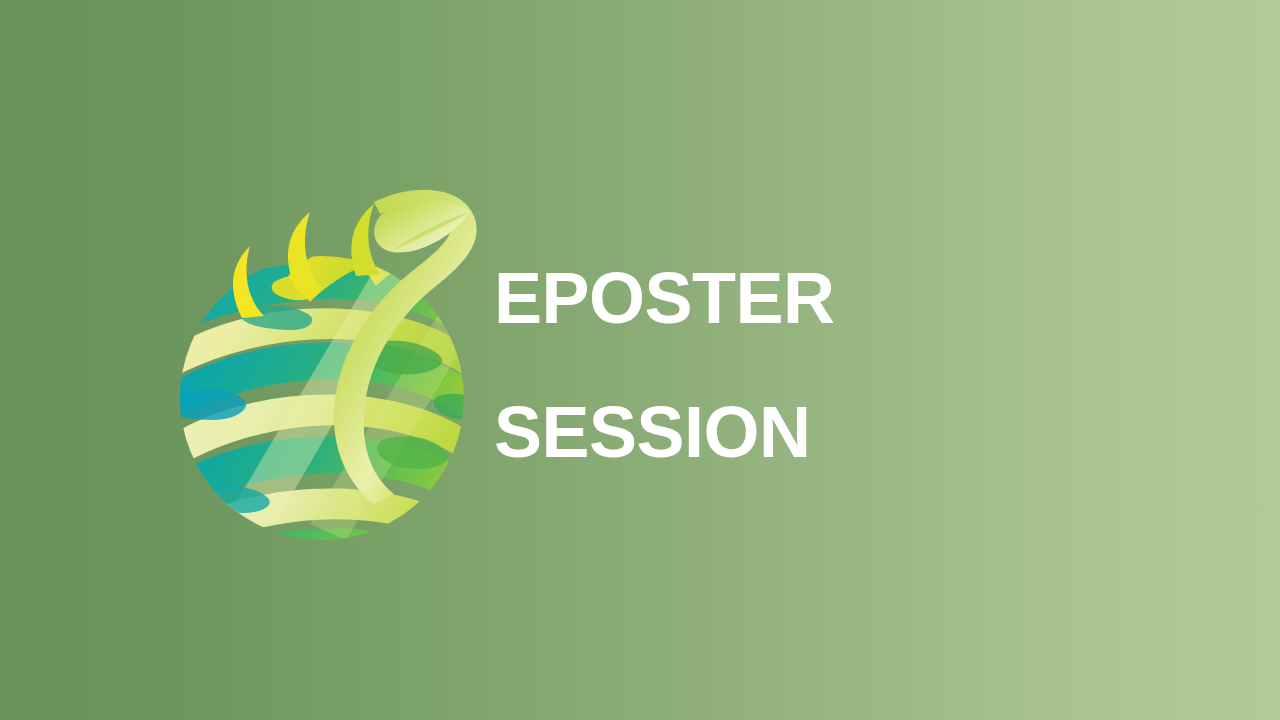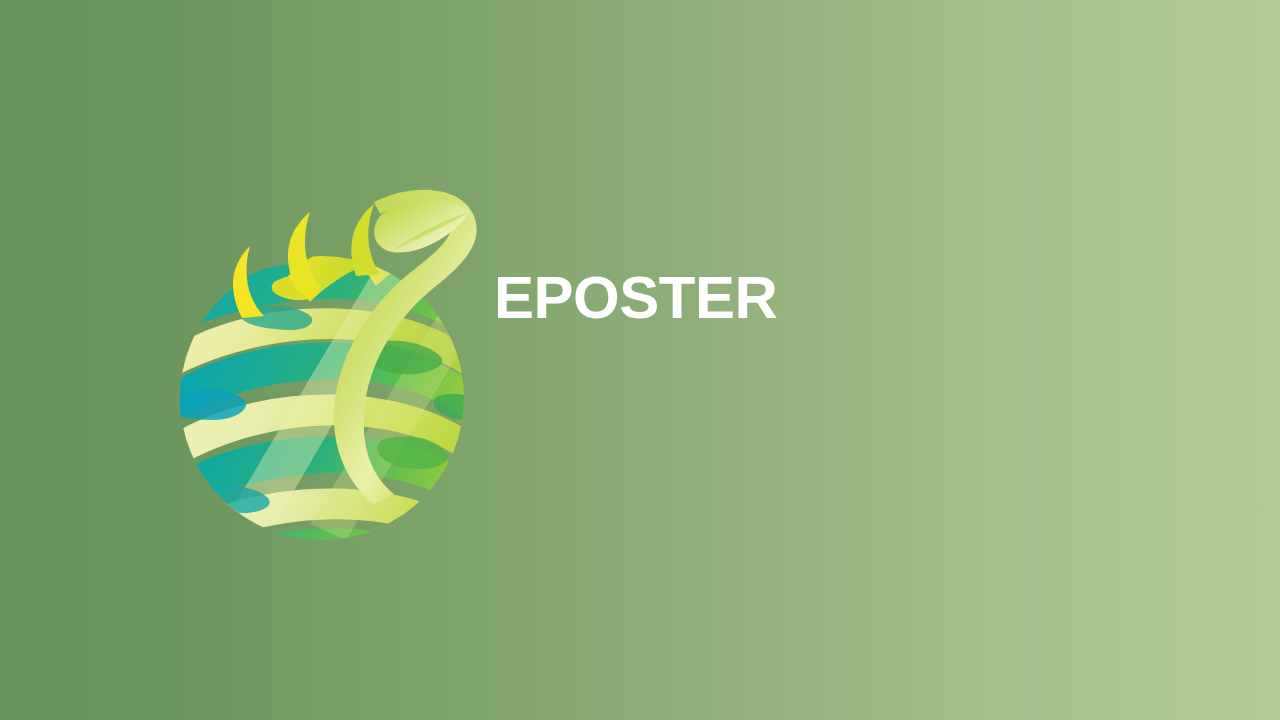--- a/index.html
+++ b/index.html
@@ -42,21 +42,21 @@
   
   #title-block {
     position: absolute;
     left: 494px;
     top: 231px;
     width: 640px;
   }
   .title-line {
     display: block;
     color: #ffffff;
-    font-size: 60px;
+    font-size: 72px;
     line-height: 134px;
     font-weight: 700;
     letter-spacing: -0.5px;
     white-space: nowrap;
     margin: 0;
     padding: 0;
   }
 </style>
 </head>
 <body>
@@ -233,15 +233,16 @@
                  C 286 46, 250 66, 224 62
                  C 204 58, 200 36, 216 22 Z" fill="url(#gLeaf)"></path>
 
         <path d="M 302 22 C 276 30, 246 44, 226 60 C 252 48, 280 34, 302 22 Z" fill="#b9d642" opacity="0.55"></path>
       </g>
     </svg>
   </div>
 
   <div id="title-block">
     <span class="title-line">EPOSTER</span>
+    <span class="title-line">SESSION</span>
   </div>
 
 </div>
 
 </body></html>

